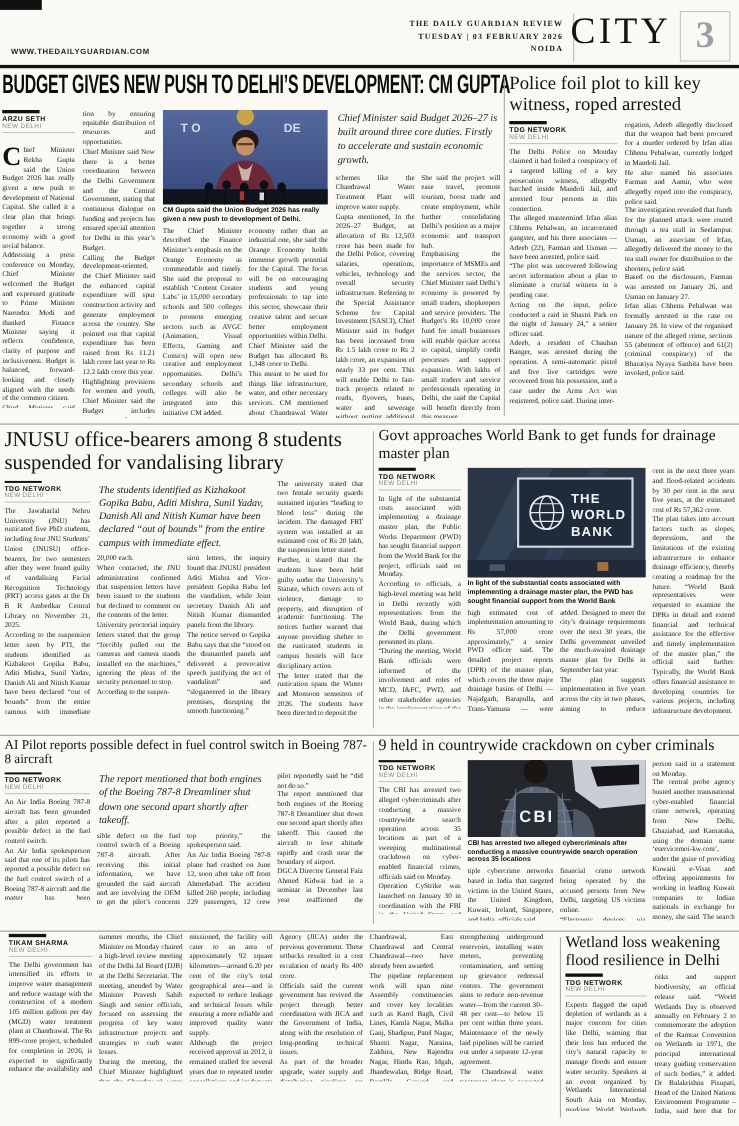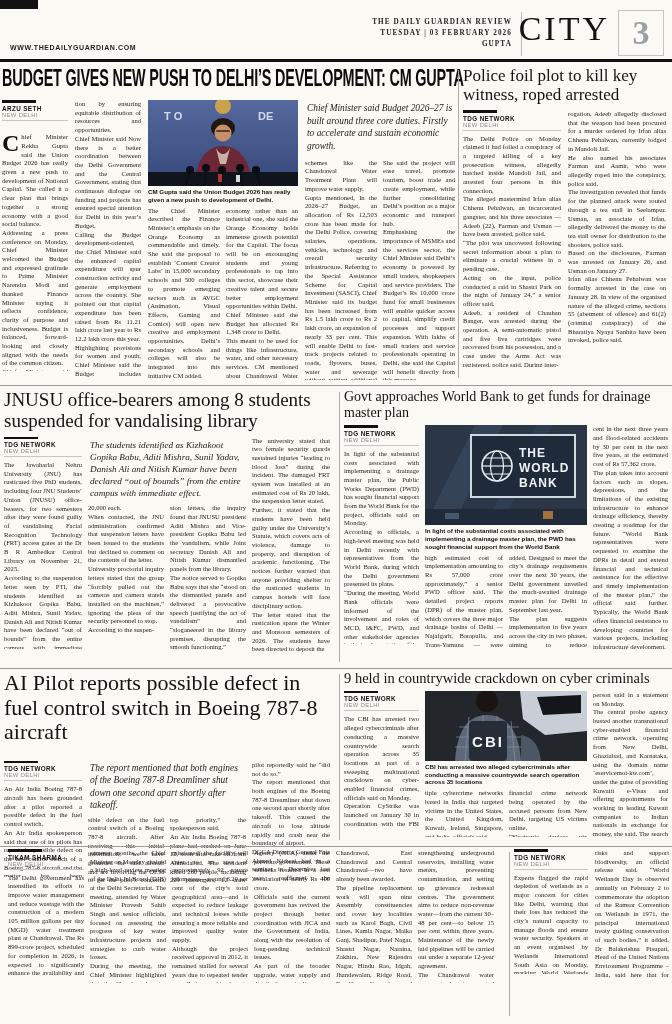--- a/index.html
+++ b/index.html
@@ -53,21 +53,21 @@
   .jnusu .h-serif{font-size:19px;line-height:1.12;margin-bottom:5px}
   .story4{display:flex;gap:6px;overflow:hidden}
   .s4-col{width:78px;height:100%}
   .s4-mid{width:158px;display:flex;flex-direction:column}
   .s4-inner{display:flex;gap:6px;flex:1;overflow:hidden}
   .s4-inner .bodycol{width:76px}
   .jnusu .story4{height:218px}
   .jnusu .quote{padding:2px 2px 5px 2px}
 
   .aipilot{left:0;top:671px;width:336px;height:173px;padding-left:4px}
-  .aipilot .h-serif{font-size:22px;line-height:1.12;margin-bottom:16px}
+  .aipilot .h-serif{font-size:12px;line-height:1.12;margin-bottom:4px}
   .aipilot .story4{height:122px}
   .aipilot .quote{font-size:9.4px;padding:1px 2px 4px 2px}
 
   
   .worldbank{left:344px;top:389px;width:328px;height:276px}
   .worldbank .h-serif{font-size:14px;line-height:1.12;margin-bottom:5px}
   .s4b-col{width:75px;height:100%}
   .s4b-mid{width:162px;display:flex;flex-direction:column}
   .worldbank .story4{height:224px}
 
@@ -89,21 +89,21 @@
 </style>
 </head>
 <body>
 
 <header class="abs masthead">
   <div class="abs corner-mark"></div>
   <div class="abs site-url">WWW.THEDAILYGUARDIAN.COM</div>
   <div class="abs mh-lines">
     <div>THE DAILY GUARDIAN REVIEW</div>
     <div>TUESDAY | 03 FEBRUARY 2026</div>
-    <div>GUPTA</div>
+    <div>NOIDA</div>
   </div>
   <div class="abs mh-vrule"></div>
   <div class="abs mh-section">CITY</div>
   <div class="abs mh-pagebox">
     <div class="mh-pagenum">3</div>
   </div>
 </header>
 
 <section class="abs lead">
   <div class="h-lead-wrap">
@@ -382,20 +382,21 @@
     <div class="colunit bodycol">Chandrawal, East Chandrawal and Central Chandrawal—two have already been awarded.
 The pipeline replacement work will span nine Assembly constituencies and cover key localities such as Karol Bagh, Civil Lines, Kamla Nagar, Malka Ganj, Shadipur, Patel Nagar, Shastri Nagar, Naraina, Zakhira, New Rajendra Nagar, Hindu Rao, Idgah, Jhandewalan, Ridge Road, Ramlila Ground and Subhash Park. Officials added that the project also involves</div>
     <div class="colunit bodycol">strengthening underground reservoirs, installing water meters, preventing contamination, and setting up grievance redressal centres. The government aims to reduce non-revenue water—from the current 30–48 per cent—to below 15 per cent within three years. Maintenance of the newly laid pipelines will be carried out under a separate 12-year agreement.
 The Chandrawal water treatment plant is expected to serve nearly 11 per cent of Delhi’s population.</div>
   </div>
 </section>
 
 <div class="rule-v" style="left:509px;top:852px;height:164px"></div>
 
 <section class="abs wetland">
+  <h2 class="h-serif">Wetland loss weakening flood resilience in Delhi</h2>
   <div class="wet-cols">
     <div class="colunit">
       <div class="byline">
         <span class="bl-name">TDG NETWORK</span>
         <span class="bl-loc">NEW DELHI</span>
       </div>
       <div class="bodycol" style="height:100px">Experts flagged the rapid depletion of wetlands as a major concern for cities like Delhi, warning that their loss has reduced the city’s natural capacity to manage floods and ensure water security. Speakers at an event organised by Wetlands International South Asia on Monday, marking World Wetlands Day underlined the importance of such natural buffers that help regulate water flows, reduce flood</div>
     </div>
     <div class="colunit bodycol">risks and support biodiversity, an official release said. “World Wetlands Day is observed annually on February 2 to commemorate the adoption of the Ramsar Convention on Wetlands in 1971, the principal international treaty guiding conservation of such bodies,” it added. Dr Balakrishna Pisupati, Head of the United Nations Environment Programme – India, said here that for cities like Delhi, wetlands play a crucial role in water security and flood management.</div>
   </div>

